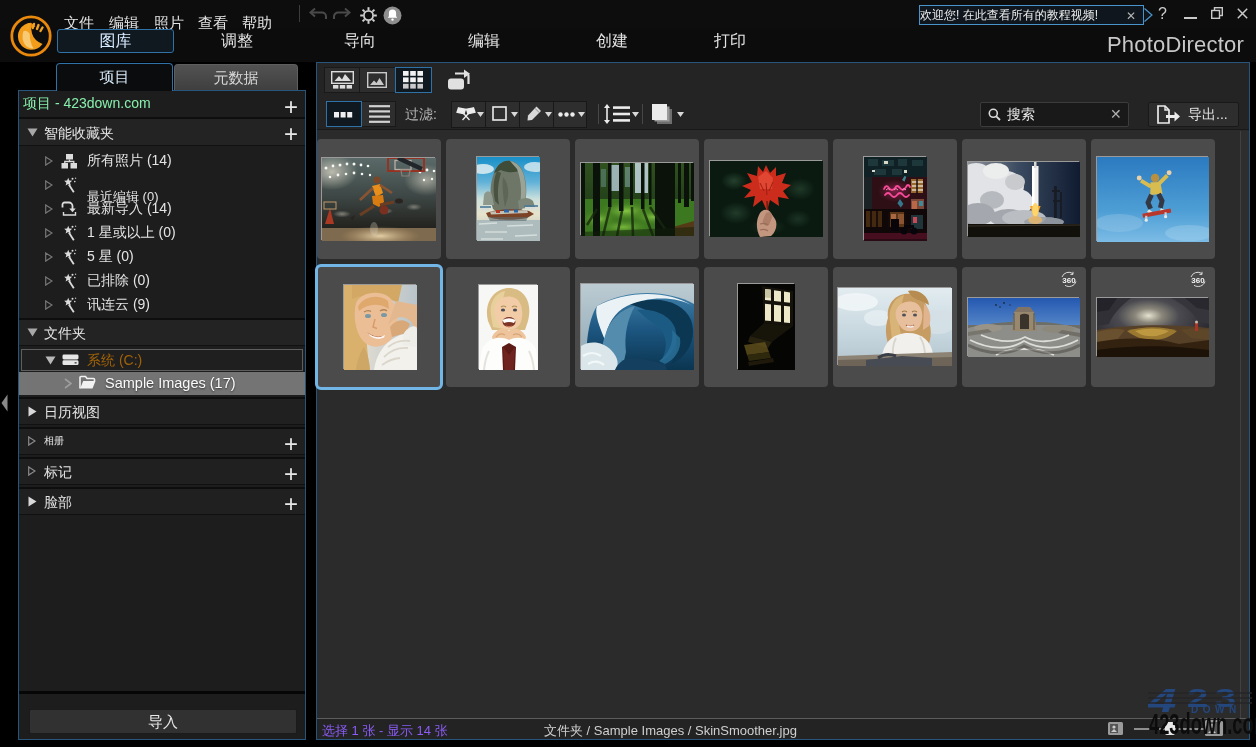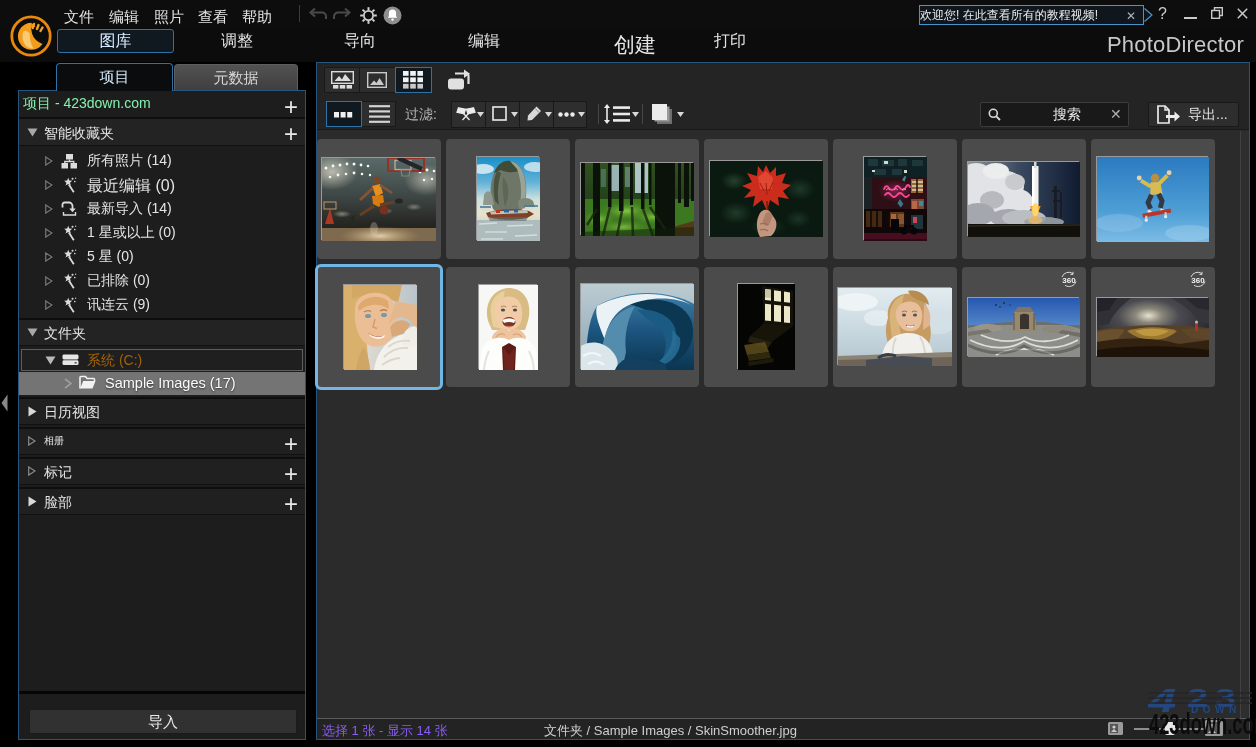--- a/index.html
+++ b/index.html
@@ -22,21 +22,21 @@
 <path d="M14.2 17.5 Q 12.2 25 16 30.8 Q 19.5 34.8 24.5 34.5 Q 20.5 27.5 20.8 19.8 Q 17.5 15.5 14.2 17.5 Z" fill="#f8ca74"></path>
 <path d="M22 8.8 Q 21.8 11.5 21.9 14 L 26.5 12.5 Q 24 10 22 8.8 Z" fill="#e8880c"></path>
 </g>
 <g stroke="#f0a224" stroke-width="2.4" stroke-linecap="round">
 <line x1="20" y1="10.5" x2="18.5" y2="14"></line>
       <line x1="25" y1="10" x2="23.8" y2="14"></line>
       <line x1="29.5" y1="11" x2="28" y2="15"></line>
       <line x1="33.5" y1="13.5" x2="31.5" y2="17"></line>
 </g>
 </svg>
-<div class="a tx" style="left:64px;top:8px;font-size:15px;letter-spacing:0">
+<div class="a tx" style="left:64px;top:14px;font-size:15px;letter-spacing:0">
 <span style="margin-right:15px">文件</span><span style="margin-right:15px">编辑</span><span style="margin-right:14px">照片</span><span style="margin-right:14px">查看</span><span>帮助</span>
 </div>
 <div class="a" style="left:299px;top:5px;width:1px;height:17px;background:#3c3c3c"></div>
 
 <svg class="a" style="left:308px;top:8px" width="44" height="13" viewBox="0 0 44 13">
 <path d="M3 4.5 L14 4.5 A4 4 0 0 1 18 8.5 L18 11" fill="none" stroke="#4a4a4a" stroke-width="2"></path>
 <path d="M7 0.5 L2.5 4.5 L7 8.5" fill="none" stroke="#4a4a4a" stroke-width="2"></path>
 <path d="M41 4.5 L30 4.5 A4 4 0 0 0 26 8.5 L26 11" fill="none" stroke="#4a4a4a" stroke-width="2"></path>
 <path d="M37 0.5 L41.5 4.5 L37 8.5" fill="none" stroke="#4a4a4a" stroke-width="2"></path>
 </svg>
@@ -74,21 +74,21 @@
 <rect x="0.7" y="3.5" width="7.8" height="7.8" fill="#0d0d0d" stroke="#c9c9c9" stroke-width="1.4"></rect>
 </svg>
 <svg class="a" style="left:1237px;top:8px" width="11" height="11" viewBox="0 0 11 11">
 <path d="M0.8 0.8 L10.2 10.2 M10.2 0.8 L0.8 10.2" stroke="#c9c9c9" stroke-width="1.5"></path>
 </svg>
 
 <div class="a" style="left:57px;top:29px;width:117px;height:24px;background:#101820;border:1px solid #2e72a8;border-radius:3px;color:#d8ecff;font-size:16px;text-align:center;line-height:22px">图库</div>
 <div class="a tx" style="left:221px;top:31px;font-size:16px">调整</div>
 <div class="a tx" style="left:344px;top:31px;font-size:16px">导向</div>
 <div class="a tx" style="left:468px;top:31px;font-size:16px">编辑</div>
-<div class="a tx" style="left:614px;top:31px;font-size:21px">创建</div>
+<div class="a tx" style="left:596px;top:31px;font-size:16px">创建</div>
 <div class="a tx" style="left:714px;top:31px;font-size:16px">打印</div>
 <div class="a" style="right:12px;top:32px;font-size:22px;color:#c8c8c8;font-weight:400;letter-spacing:0.2px">PhotoDirector</div>
 
 <svg class="a" style="left:1px;top:394px" width="7" height="18" viewBox="0 0 7 18">
     <path d="M6.5 0.5 L0.5 9 L6.5 17.5 Z" fill="#888"></path>
   </svg>
 
 <div class="a" style="left:174px;top:64px;width:124px;height:26px;background:linear-gradient(#525252,#3f3f3f);border:1px solid #5e5e5e;border-bottom:none;border-radius:4px 4px 0 0;color:#d8d8d8;font-size:15px;text-align:center;line-height:25px">元数据</div>
 <div class="a" style="left:56px;top:63px;width:117px;height:28px;background:#0a0c0e;border:1px solid #2e72a8;border-bottom:none;border-radius:4px 4px 0 0;color:#d8eaf8;font-size:15px;text-align:center;line-height:26px;z-index:3">项目</div>
 <div class="a" style="left:18px;top:90px;width:288px;height:650px;background:#1d1d1d;border:1px solid #28557c"></div>
@@ -152,21 +152,21 @@
     <svg class="a" style="left:45px;top:180px" width="8" height="10" viewBox="0 0 8 10">
       <path d="M0.7 0.9 L7 5 L0.7 9.1 Z" fill="none" stroke="#777" stroke-width="1.2"></path>
     </svg>
     <svg class="a" style="left:61px;top:177px" width="16" height="16" viewBox="0 0 16 16">
       <path d="M7.2 0.8 L8.3 3.6 L11.2 3.8 L9 5.7 L9.8 8.6 L7.2 7 L4.6 8.6 L5.4 5.7 L3.2 3.8 L6.1 3.6 Z" fill="#dcdcdc"></path>
       <line x1="7.8" y1="7.6" x2="12.8" y2="15.3" stroke="#dcdcdc" stroke-width="1.8"></line>
       <circle cx="11.5" cy="1.8" r="1" fill="#dcdcdc"></circle>
       <circle cx="13.8" cy="4.6" r="0.8" fill="#dcdcdc"></circle>
       <circle cx="14.6" cy="1.2" r="0.7" fill="#bbb"></circle>
     </svg>
-    <div class="a tx" style="left:87px;top:176px;font-size:16px">最近编辑 (0)</div>
+    <div class="a tx" style="left:87px;top:188px;font-size:13px">最近编辑 (0)</div>
     <svg class="a" style="left:45px;top:204px" width="8" height="10" viewBox="0 0 8 10">
       <path d="M0.7 0.9 L7 5 L0.7 9.1 Z" fill="none" stroke="#777" stroke-width="1.2"></path>
     </svg>
     <svg class="a" style="left:61px;top:201px" width="16" height="16" viewBox="0 0 16 16">
       <path d="M1.5 6.5 V3.5 A2 2 0 0 1 3.5 1.5 H8 A3.5 3.5 0 0 1 11.5 5 V9" fill="none" stroke="#dcdcdc" stroke-width="1.8"></path>
       <path d="M8.3 7.5 L11.5 11.2 L14.7 7.5 Z" fill="#dcdcdc"></path>
       <path d="M2.5 11 V14 H14.5 V11" fill="none" stroke="#dcdcdc" stroke-width="1.4"></path>
     </svg>
     <div class="a tx" style="left:87px;top:200px;font-size:14px">最新导入 (14)</div>
     <svg class="a" style="left:45px;top:228px" width="8" height="10" viewBox="0 0 8 10">
@@ -357,21 +357,21 @@
 </svg>
 <svg class="a" style="left:677px;top:112px" width="7" height="5" viewBox="0 0 7 5">
     <path d="M0 0 H7 L3.5 5 Z" fill="#d8d8d8"></path>
   </svg>
 
 <div class="a" style="left:980px;top:102px;width:149px;height:25px;background:#191919;border:1px solid #3c3c3c;border-radius:2px"></div>
 <svg class="a" style="left:988px;top:108px" width="13" height="13" viewBox="0 0 13 13">
     <circle cx="5.3" cy="5.3" r="4" fill="none" stroke="#dadada" stroke-width="1.6"></circle>
     <line x1="8.3" y1="8.3" x2="12" y2="12" stroke="#dadada" stroke-width="1.8"></line>
   </svg>
-<div class="a" style="left:1053px;top:106px;font-size:14px;color:#e8e8e8">搜索</div>
+<div class="a" style="left:1007px;top:106px;font-size:14px;color:#e8e8e8">搜索</div>
 <div class="a" style="left:1110px;top:106px;font-size:14px;color:#b0b0b0">✕</div>
 
 <div class="a" style="left:1148px;top:102px;width:91px;height:25px;background:#2e2e2e;border:1px solid #191919;border-radius:2px"></div>
 <svg class="a" style="left:1157px;top:105px" width="24" height="19" viewBox="0 0 24 19">
 <path d="M1 18 V1 H8 L12 5 V18 Z" fill="none" stroke="#ececec" stroke-width="1.7"></path>
 <path d="M8 1 V5 H12" fill="none" stroke="#ececec" stroke-width="1.4"></path>
 <line x1="9" y1="11.5" x2="19" y2="11.5" stroke="#ececec" stroke-width="3"></line>
 <path d="M17.5 6.5 L23 11.5 L17.5 16.5 Z" fill="#ececec"></path>
 </svg>
 <div class="a" style="left:1188px;top:106px;font-size:14px;color:#e4e4e4">导出...</div>

